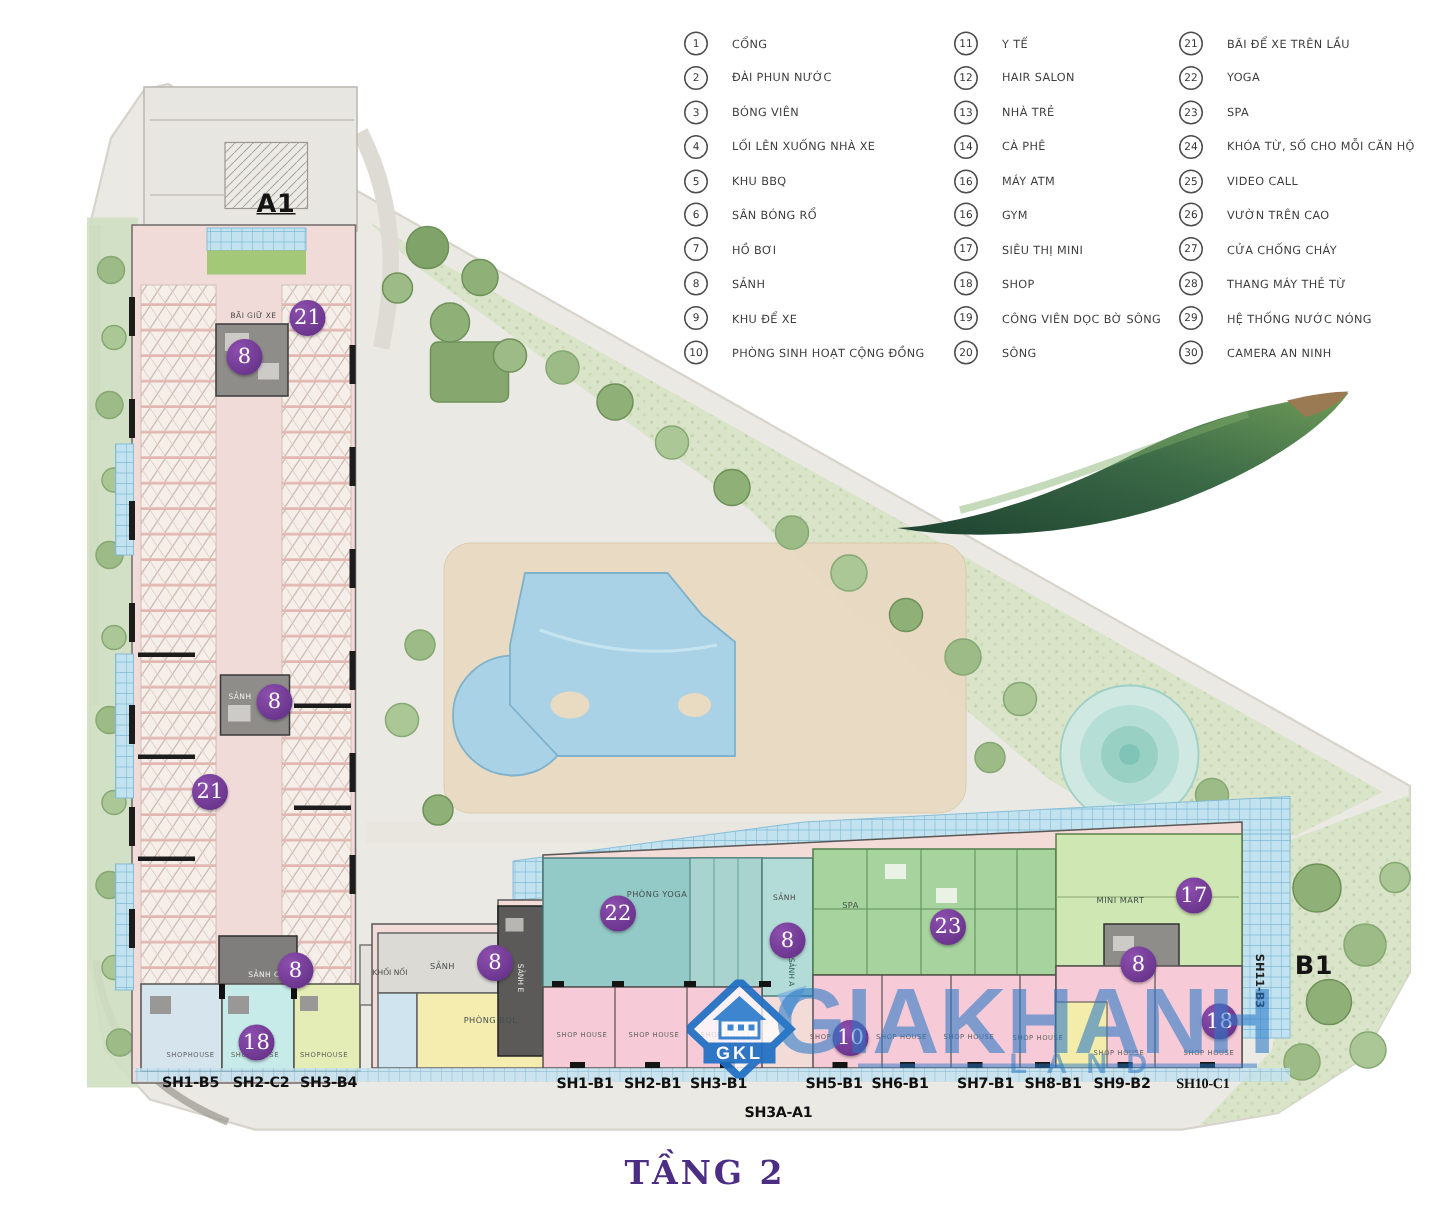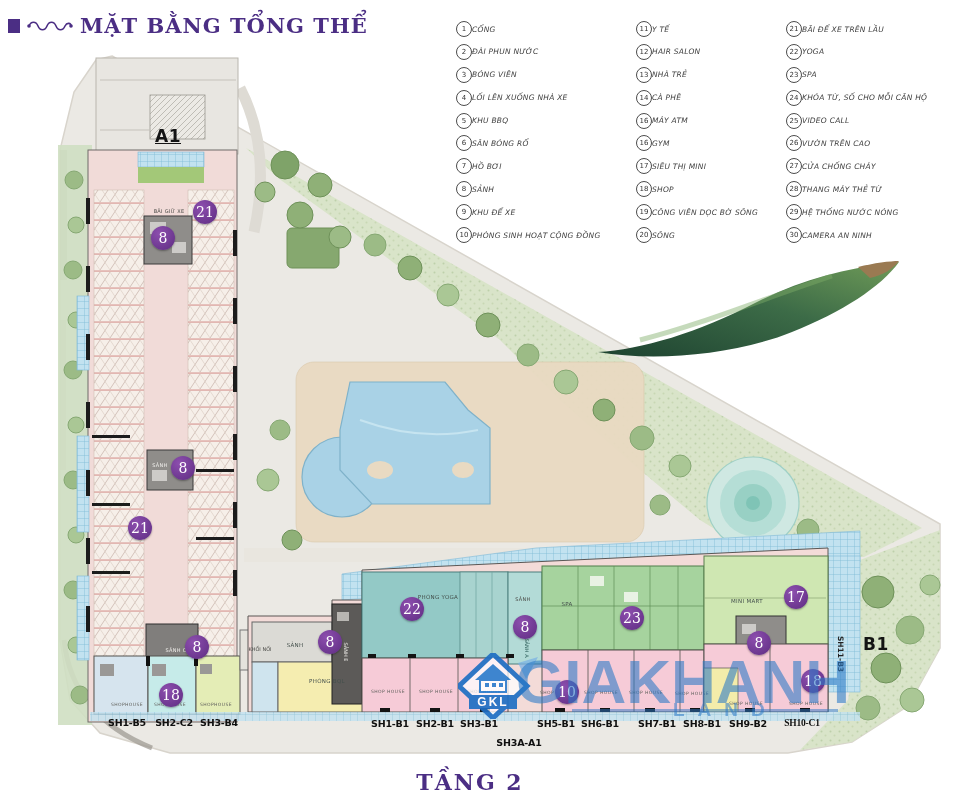--- a/index.html
+++ b/index.html
@@ -14,21 +14,21 @@
           color:#4b2e84;letter-spacing:1px;white-space:nowrap;}
   
   .legend{position:absolute;top:21px;left:0;width:960px;z-index:5;}
   .lcol{position:absolute;top:0;}
   .lcol.c1{left:456px;width:172px;}
   .lcol.c2{left:636px;width:148px;}
   .lcol.c3{left:786px;width:172px;}
   .legend-item{display:flex;align-items:center;height:16px;margin-bottom:6.9px;}
   .lnum{flex:0 0 auto;width:14px;height:14px;border:1.1px solid #4c4c4c;border-radius:50%;
         display:flex;align-items:center;justify-content:center;font-size:7px;color:#333;}
-  .llabel{margin-left:0;font-size:7.5px;color:#3e3e3e;letter-spacing:.25px;white-space:nowrap;font-style:italic;}
+  .llabel{margin-left:16px;font-size:7.5px;color:#3e3e3e;letter-spacing:.25px;white-space:nowrap;}
   
   .bl{position:absolute;transform:translate(-50%,-50%);font-weight:bold;font-size:17px;
       color:#141414;letter-spacing:.5px;}
   .badge{position:absolute;transform:translate(-50%,-50%);width:24px;height:24px;border-radius:50%;
          background:radial-gradient(circle at 35% 30%,#8d4fae,#5e2c82);color:#fff;
          font-family:"DejaVu Serif",serif;font-size:14px;display:flex;align-items:center;
          justify-content:center;box-shadow:0 1px 2px rgba(0,0,0,.35);}
   .rl,.vl,.ul,.shl{position:absolute;transform:translate(-50%,-50%);white-space:nowrap;}
   .rl-d5{font-size:5px;color:#4a4a46;letter-spacing:.3px;}
   .rl-d6{font-size:5.5px;color:#44504c;letter-spacing:.3px;}
@@ -266,29 +266,20 @@
     </g>
 
     <g>
       <path d="M598,352 C640,350 700,332 755,303 C800,280 845,268 888,264 C893,263 897,262 899,262
                C881,287 842,312 792,332 C735,355 655,362 598,352 Z" fill="url(#leafg)"></path>
       <path d="M640,340 C700,325 760,300 832,276" fill="none" stroke="#7fae69" stroke-width="5" opacity=".45"></path>
       <path d="M858,267 C874,263 890,261 899,261 C893,269 883,275 870,278 Z" fill="#9a7a52"></path>
     </g>
   </svg>
 
-  <div class="hdr">
-    <span class="sq"></span>
-    <svg width="46" height="16" viewBox="0 0 46 16">
-      <path d="M2,8 C4,3 9,3 11,8 C13,13 18,13 20,8 C22,3 27,3 29,8 C31,13 36,13 38,8 C40,4 44,5 44,8" fill="none" stroke="#4b2e84" stroke-width="1.6"></path>
-      <circle cx="2" cy="8" r="1.8" fill="#4b2e84"></circle>
-        <circle cx="44" cy="8" r="1.8" fill="#4b2e84"></circle>
-    </svg>
-    <h1>MẶT BẰNG TỔNG THỂ</h1>
-  </div>
 
   <div class="legend">
     <div class="lcol c1">
         <div class="legend-item">
           <span class="lnum">1</span>
           <span class="llabel">CỔNG</span>
         </div>
         <div class="legend-item">
           <span class="lnum">2</span>
           <span class="llabel">ĐÀI PHUN NƯỚC</span>
@@ -406,21 +397,21 @@
           <span class="llabel">HỆ THỐNG NƯỚC NÓNG</span>
         </div>
         <div class="legend-item">
           <span class="lnum">30</span>
           <span class="llabel">CAMERA AN NINH</span>
         </div>
       </div>
   </div>
 
   <div class="overlay">
-      <div class="bl" style="left: 168px; top: 136px; text-decoration: underline;">A1</div>
+      <div class="bl" style="left: 184px; top: 136px; text-decoration: underline;">A1</div>
       <div class="bl" style="left: 876px; top: 644px;">B1</div>
       <div class="rl rl-d5" style="left: 169px; top: 211px;">BÃI GIỮ XE</div>
       <div class="rl rl-w" style="left: 160px; top: 465px;">SẢNH</div>
       <div class="rl rl-w" style="left: 176px; top: 650px;">SẢNH C</div>
       <div class="rl rl-wrap" style="left: 260px; top: 649px;">KHỐI NỐI</div>
       <div class="rl rl-d6" style="left: 295px; top: 645px;">SẢNH</div>
       <div class="rl rl-d6" style="left: 327px; top: 681px;">PHÒNG BQL</div>
       <div class="rl rl-d6" style="left: 438px; top: 597px;">PHÒNG YOGA</div>
       <div class="rl rl-d5" style="left: 523px; top: 599px;">SẢNH</div>
       <div class="rl rl-d6" style="left: 567px; top: 604px;">SPA</div>

